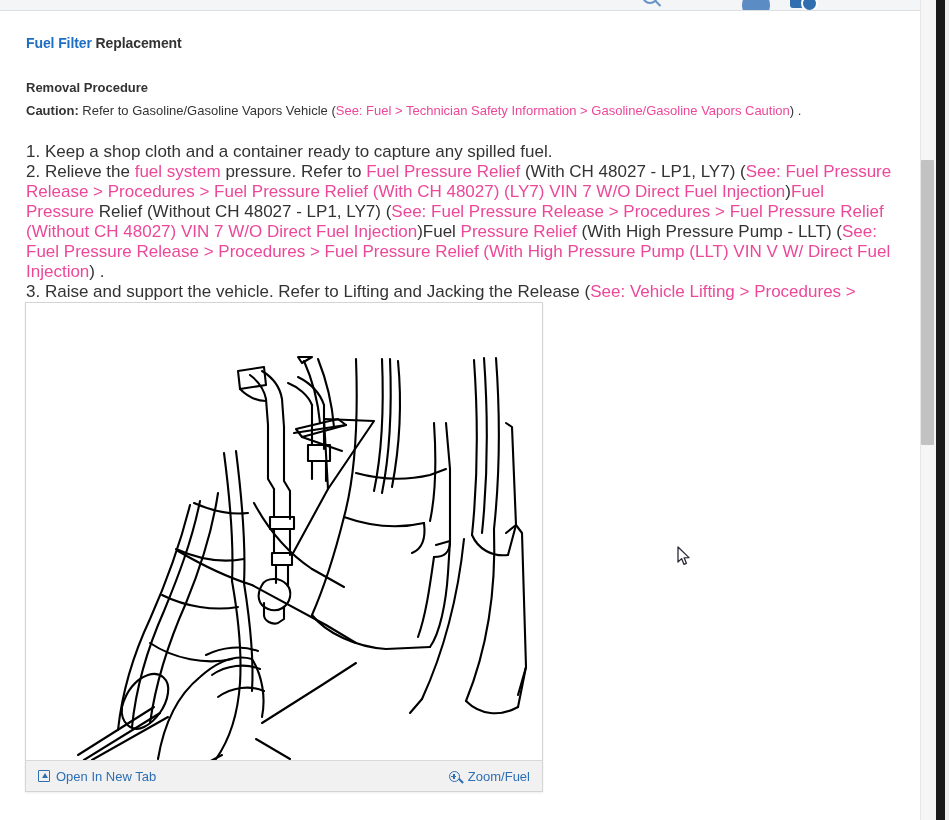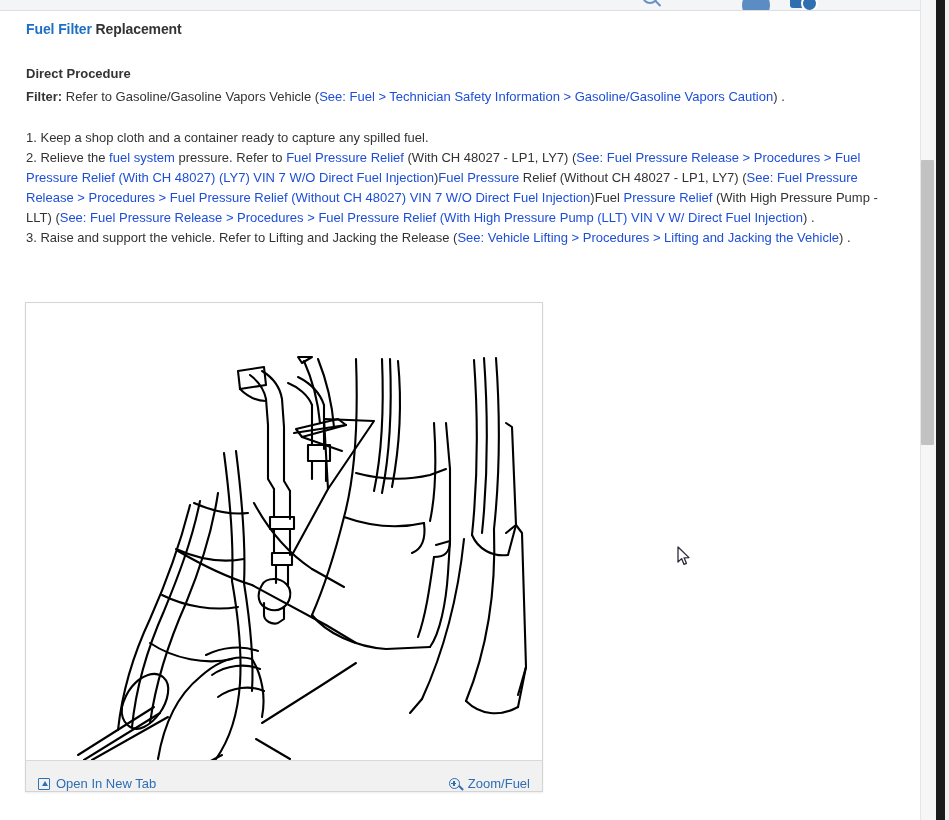--- a/index.html
+++ b/index.html
@@ -76,21 +76,21 @@
     position: absolute;
     top: 11px; left: 0;
     width: 920px;
     height: 809px;
     background: #ffffff;
     padding: 0 26px;
     overflow: hidden;
   }
 
   .page-title {
-    margin-top: 10px;
+    margin-top: 24px;
     font-size: 14px;
     font-weight: bold;
     color: #333333;
     letter-spacing: -0.1px;
   }
   .page-title .hl { color: #1d6fc4; }
 
   .section-head {
     margin-top: 29px;
     font-size: 13px;
@@ -101,29 +101,29 @@
   .caution-line {
     margin-top: 6px;
     font-size: 13px;
     line-height: 20px;
     color: #333333;
   }
   .caution-line .lbl { font-weight: bold; }
 
   .steps {
     margin-top: 21px;
-    font-size: 13px;
+    font-size: 17px;
     line-height: 20px;
     color: #333333;
   }
   .step { margin-bottom: 0px; }
   .step-num { }
 
   a.lnk, .lnk {
-    color: #1d4ed8;
+    color: #ec4899;
     text-decoration: none;
     cursor: pointer;
   }
 
   
   .figure {
     position: absolute;
     left: 25px;
     top: 302px;
     width: 518px;
@@ -143,21 +143,21 @@
   .figure-canvas svg { display: block; }
 
   .figure-bar {
     position: absolute;
     bottom: 0; left: 0;
     width: 516px;
     height: 31px;
     background: #f1f1f1;
     border-top: 1px solid #d9d9d9;
     display: flex;
-    align-items: flex-end;
+    align-items: center;
     justify-content: space-between;
     padding: 0 12px 0 12px;
   }
   .bar-btn {
     display: flex;
     align-items: center;
     gap: 6px;
     color: #2d6fb5;
     font-size: 13px;
     cursor: pointer;
@@ -261,24 +261,24 @@
   <div class="tb-icon tb-avatar"></div>
   <div class="tb-icon tb-badge"></div>
 </div>
 
 <div class="doc-pane">
 
   <div class="page-title">
     <span class="hl">Fuel Filter</span><span> Replacement</span>
   </div>
 
-  <div class="section-head">Direct Procedure</div>
+  <div class="section-head">Removal Procedure</div>
 
   <div class="caution-line">
-    <span class="lbl">Filter:</span><span> Refer to Gasoline/Gasoline Vapors Vehicle (</span><span class="lnk">See: Fuel &gt; Technician Safety Information &gt; Gasoline/Gasoline Vapors Caution</span><span>) .</span>
+    <span class="lbl">Caution:</span><span> Refer to Gasoline/Gasoline Vapors Vehicle (</span><span class="lnk">See: Fuel &gt; Technician Safety Information &gt; Gasoline/Gasoline Vapors Caution</span><span>) .</span>
   </div>
 
   <div class="steps">
     <div class="step">
       <span class="step-num">1.</span><span><span> Keep a shop cloth and a container ready to capture any spilled fuel.</span></span>
     </div>
     <div class="step">
       <span class="step-num">2.</span><span><span> Relieve the </span><span class="lnk">fuel system</span><span> pressure. Refer to </span><span class="lnk">Fuel Pressure Relief</span><span> (With CH 48027 - LP1, LY7) (</span><span class="lnk">See: Fuel Pressure Release &gt; Procedures &gt; Fuel Pressure Relief (With CH 48027) (LY7) VIN 7 W/O Direct Fuel Injection</span><span>)</span><span class="lnk">Fuel Pressure</span><span> Relief (Without CH 48027 - LP1, LY7) (</span><span class="lnk">See: Fuel Pressure Release &gt; Procedures &gt; Fuel Pressure Relief (Without CH 48027) VIN 7 W/O Direct Fuel Injection</span><span>)Fuel </span><span class="lnk">Pressure Relief</span><span> (With High Pressure Pump - LLT) (</span><span class="lnk">See: Fuel Pressure Release &gt; Procedures &gt; Fuel Pressure Relief (With High Pressure Pump (LLT) VIN V W/ Direct Fuel Injection</span><span>) .</span></span>
     </div>
     <div class="step">

